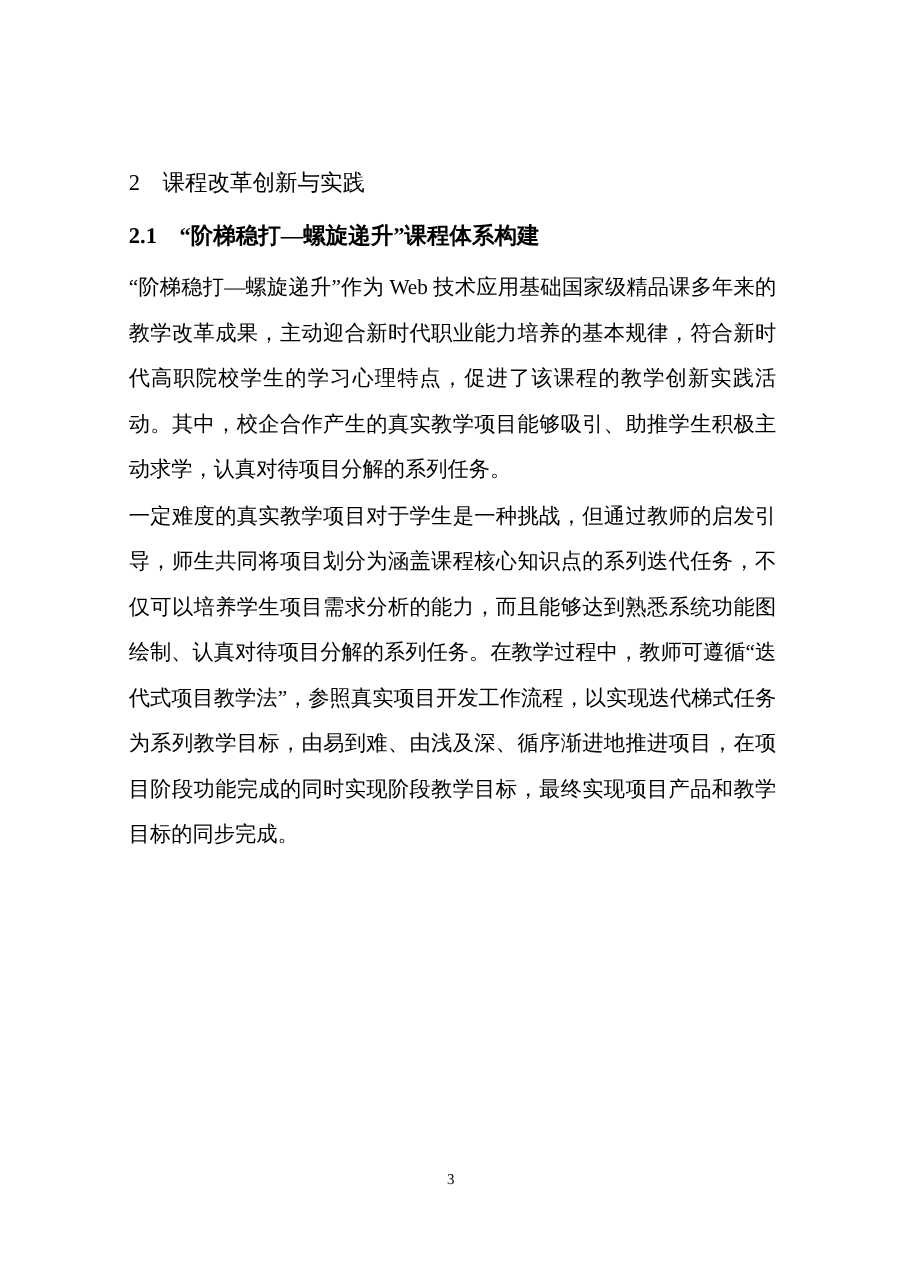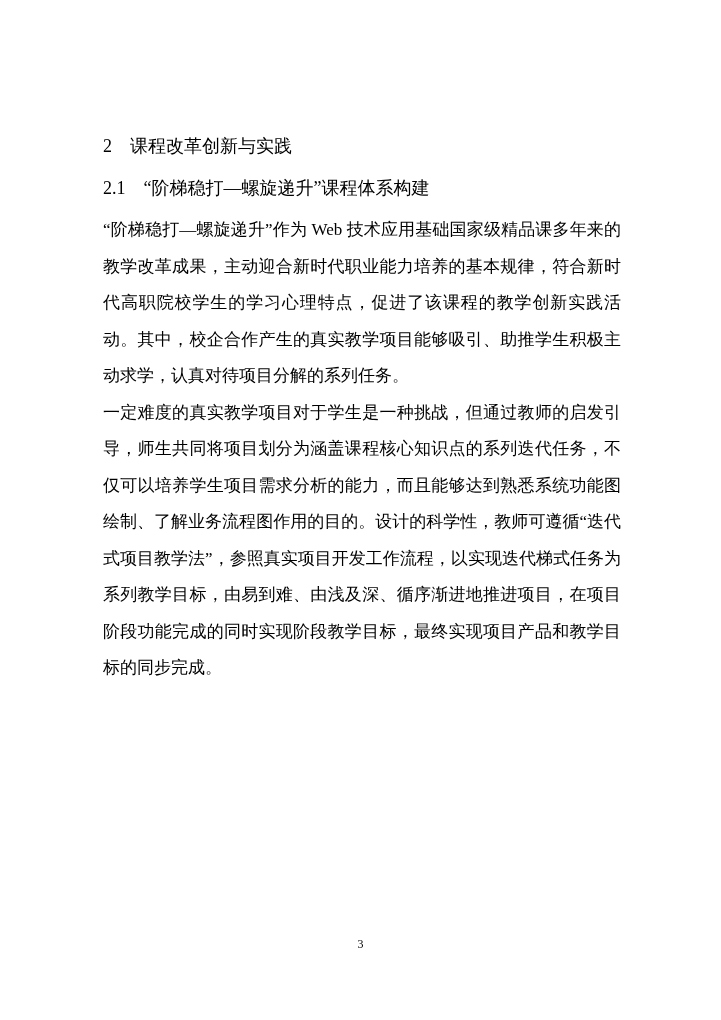--- a/index.html
+++ b/index.html
@@ -26,21 +26,21 @@
   .heading-1 {
     font-size: 18px;
     font-weight: normal;
     line-height: 28px;
     margin: 0 0 14px 0;
     white-space: pre-wrap;
     color: #000000;
   }
   .heading-2 {
     font-size: 18px;
-    font-weight: normal;
+    font-weight: bold;
     line-height: 28px;
     margin: 0 0 10px 0;
     white-space: pre-wrap;
     color: #000000;
   }
   .body-text p {
     font-size: 17px;
     line-height: 36.5px;
     margin: 0;
     text-align: justify;
@@ -63,19 +63,19 @@
 </style>
 </head>
 <body>
 
 <div class="page">
   <div class="content">
     <h2 class="heading-1">2　课程改革创新与实践</h2>
     <h3 class="heading-2">2.1　“阶梯稳打—螺旋递升”课程体系构建</h3>
     <div class="body-text">
       <p>“阶梯稳打—螺旋递升”作为 Web 技术应用基础国家级精品课多年来的教学改革成果，主动迎合新时代职业能力培养的基本规律，符合新时代高职院校学生的学习心理特点，促进了该课程的教学创新实践活动。其中，校企合作产生的真实教学项目能够吸引、助推学生积极主动求学，认真对待项目分解的系列任务。</p>
-      <p>一定难度的真实教学项目对于学生是一种挑战，但通过教师的启发引导，师生共同将项目划分为涵盖课程核心知识点的系列迭代任务，不仅可以培养学生项目需求分析的能力，而且能够达到熟悉系统功能图绘制、了解业务流程图作用的目的。设计的科学性，教师可遵循“迭代式项目教学法”，参照真实项目开发工作流程，以实现迭代梯式任务为系列教学目标，由易到难、由浅及深、循序渐进地推进项目，在项目阶段功能完成的同时实现阶段教学目标，最终实现项目产品和教学目标的同步完成。</p>
+      <p>一定难度的真实教学项目对于学生是一种挑战，但通过教师的启发引导，师生共同将项目划分为涵盖课程核心知识点的系列迭代任务，不仅可以培养学生项目需求分析的能力，而且能够达到熟悉系统功能图绘制、认真对待项目分解的系列任务。在教学过程中，教师可遵循“迭代式项目教学法”，参照真实项目开发工作流程，以实现迭代梯式任务为系列教学目标，由易到难、由浅及深、循序渐进地推进项目，在项目阶段功能完成的同时实现阶段教学目标，最终实现项目产品和教学目标的同步完成。</p>
     </div>
   </div>
   <div class="footer">
     <span class="page-number">3</span>
   </div>
 </div>
 
 </body></html>

